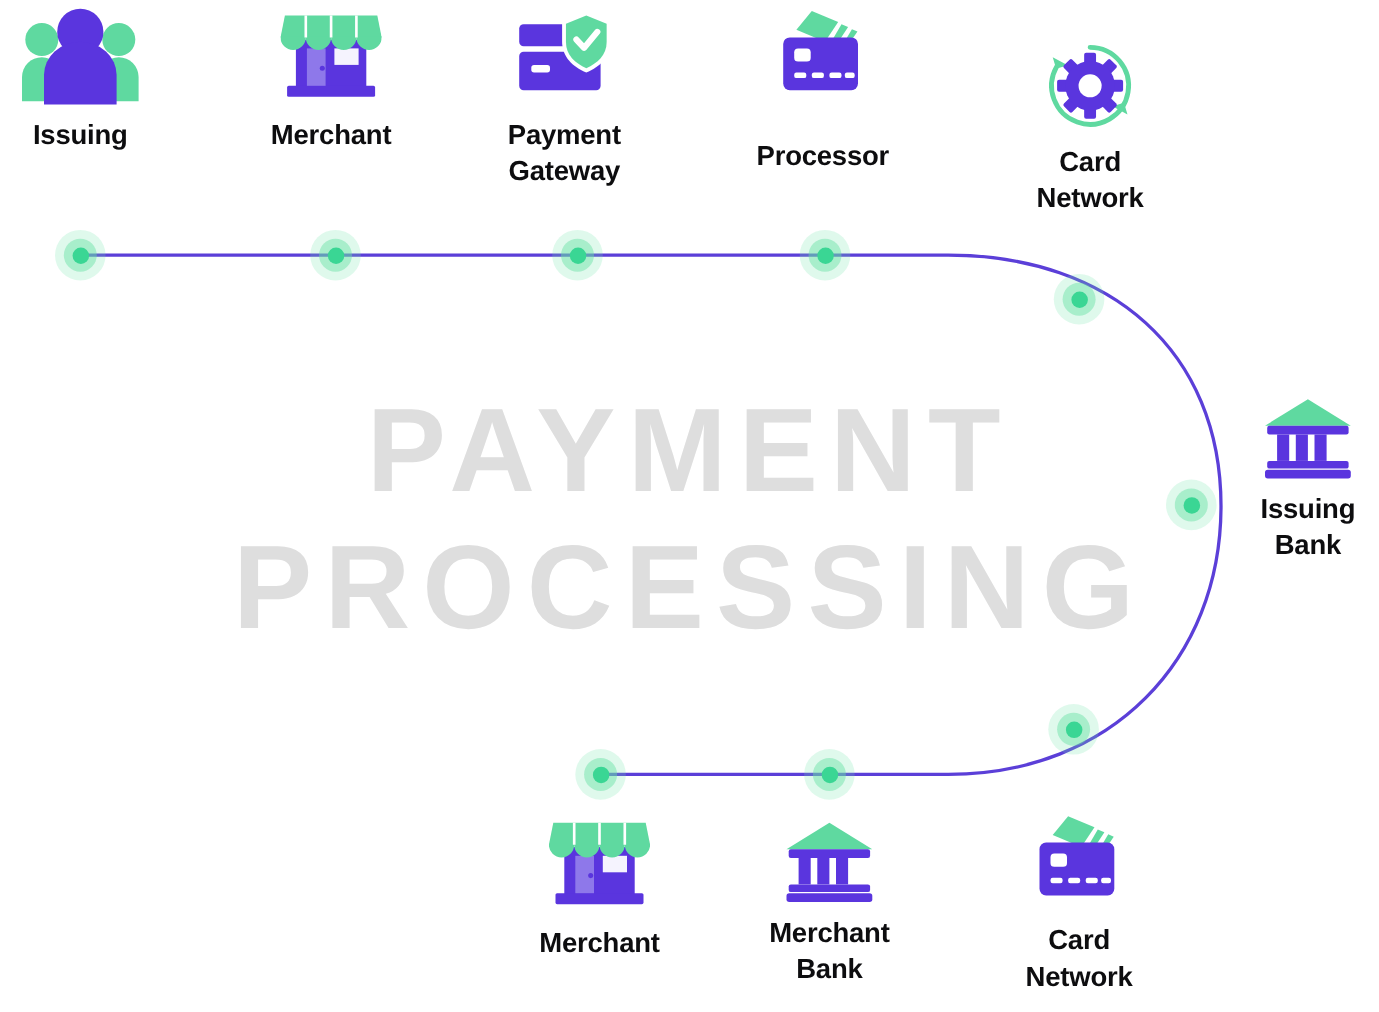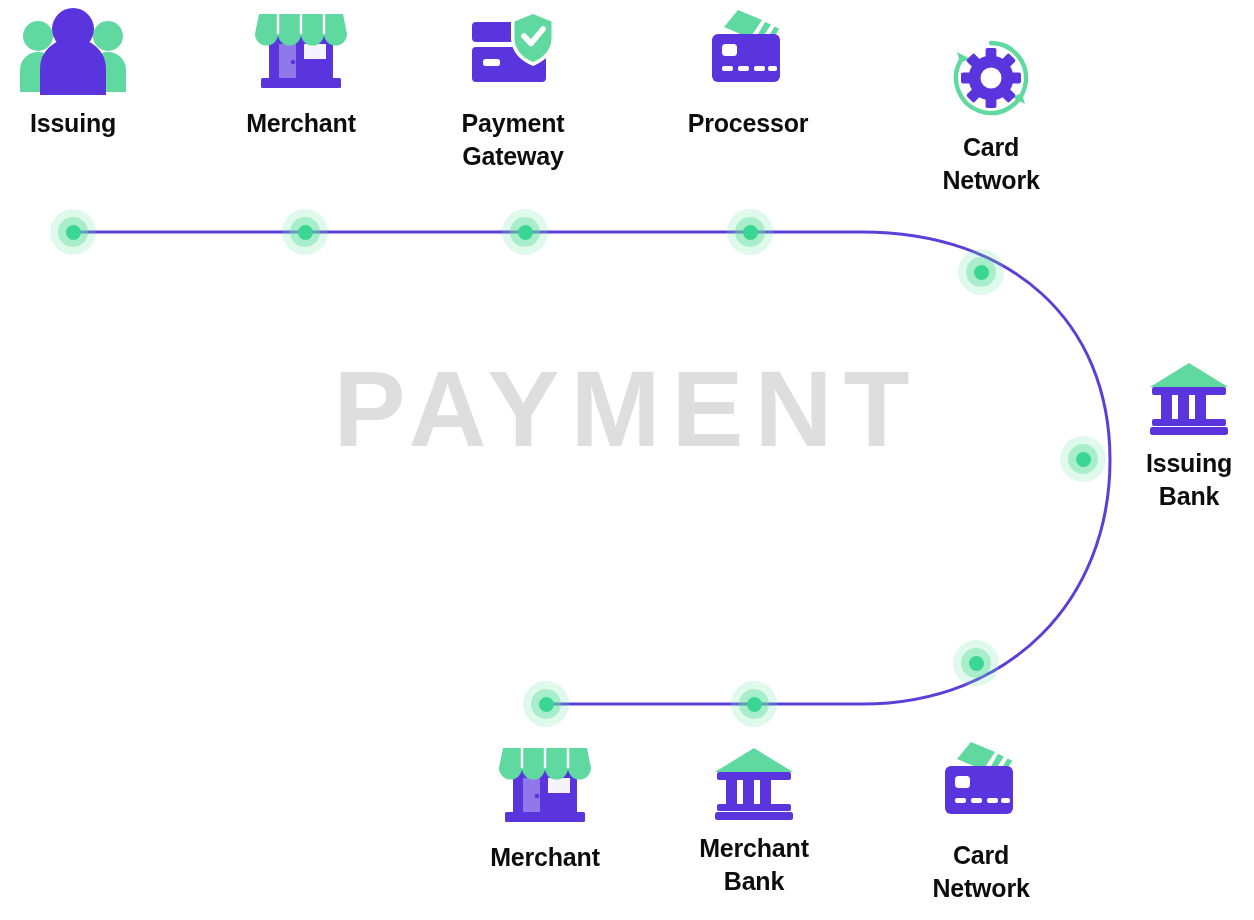--- a/index.html
+++ b/index.html
@@ -96,20 +96,21 @@
     white-space: pre-line;
     letter-spacing: -0.2px;
   }
 </style>
 </head>
 <body>
 
 <div id="stage">
 
   <div class="watermark wm-line1">PAYMENT</div>
+  <div class="watermark wm-line2">PROCESSING</div>
 
   <svg id="flow-svg" viewBox="0 0 1254 920">
     <path id="flow-line" fill="none" stroke="#5B3FD8" stroke-width="3" stroke-linecap="round" d="M 73 232 L 862 232 C 1010 232 1110 320 1110 460 C 1110 600 1010 704 862 704 L 546 704"></path>
   </svg>
 
   <div class="node" style="left:73px;  top:232px;">
       <div class="mid">
         <div class="core"></div>
       </div>
     </div>
@@ -192,21 +193,21 @@
         <rect x="16" y="53" width="17" height="7" rx="2.5" fill="#ffffff"></rect>
         <path d="M66 4 l22 9 v19 c0 14-10 23-22 28 c-12-5-22-14-22-28 V13 z" fill="#ffffff"></path>
         <path d="M66 8 l18.5 7.6 v16.6 c0 11.8-8.4 19.4-18.5 23.8 c-10.1-4.4-18.5-12-18.5-23.8 V15.6 z" fill="#5FD9A0"></path>
         <path d="M57 30 l7 7.5 L76 23" stroke="#ffffff" stroke-width="5.6" fill="none" stroke-linecap="round" stroke-linejoin="round"></path>
       </svg>
     </span>
     <span class="caption">Payment
 Gateway</span>
   </div>
 
-  <div class="entity" style="left:748px; top:6px;">
+  <div class="entity" style="left:748px; top:6px;gap:19px;">
     <span class="glyph">
       <svg width="92" height="90" viewBox="0 0 92 90">
         <path d="M36 4 l24 10 l-12 18 l-26 -11 z" fill="#5FD9A0"></path>
         <path d="M63 16 l6 2.6 l-9.5 14.5 l-5-2.4 z" fill="#5FD9A0"></path>
         <path d="M72.5 20.5 l5 2.2 l-8.5 12.5 l-4-2 z" fill="#5FD9A0"></path>
         <rect x="10" y="28" width="68" height="48" rx="6" fill="#5A35DE"></rect>
         <rect x="20" y="38" width="15" height="12" rx="3.5" fill="#ffffff"></rect>
         <rect x="20" y="60" width="11" height="5" rx="2" fill="#ffffff"></rect>
         <rect x="36" y="60" width="11" height="5" rx="2" fill="#ffffff"></rect>
         <rect x="52" y="60" width="11" height="5" rx="2" fill="#ffffff"></rect>

